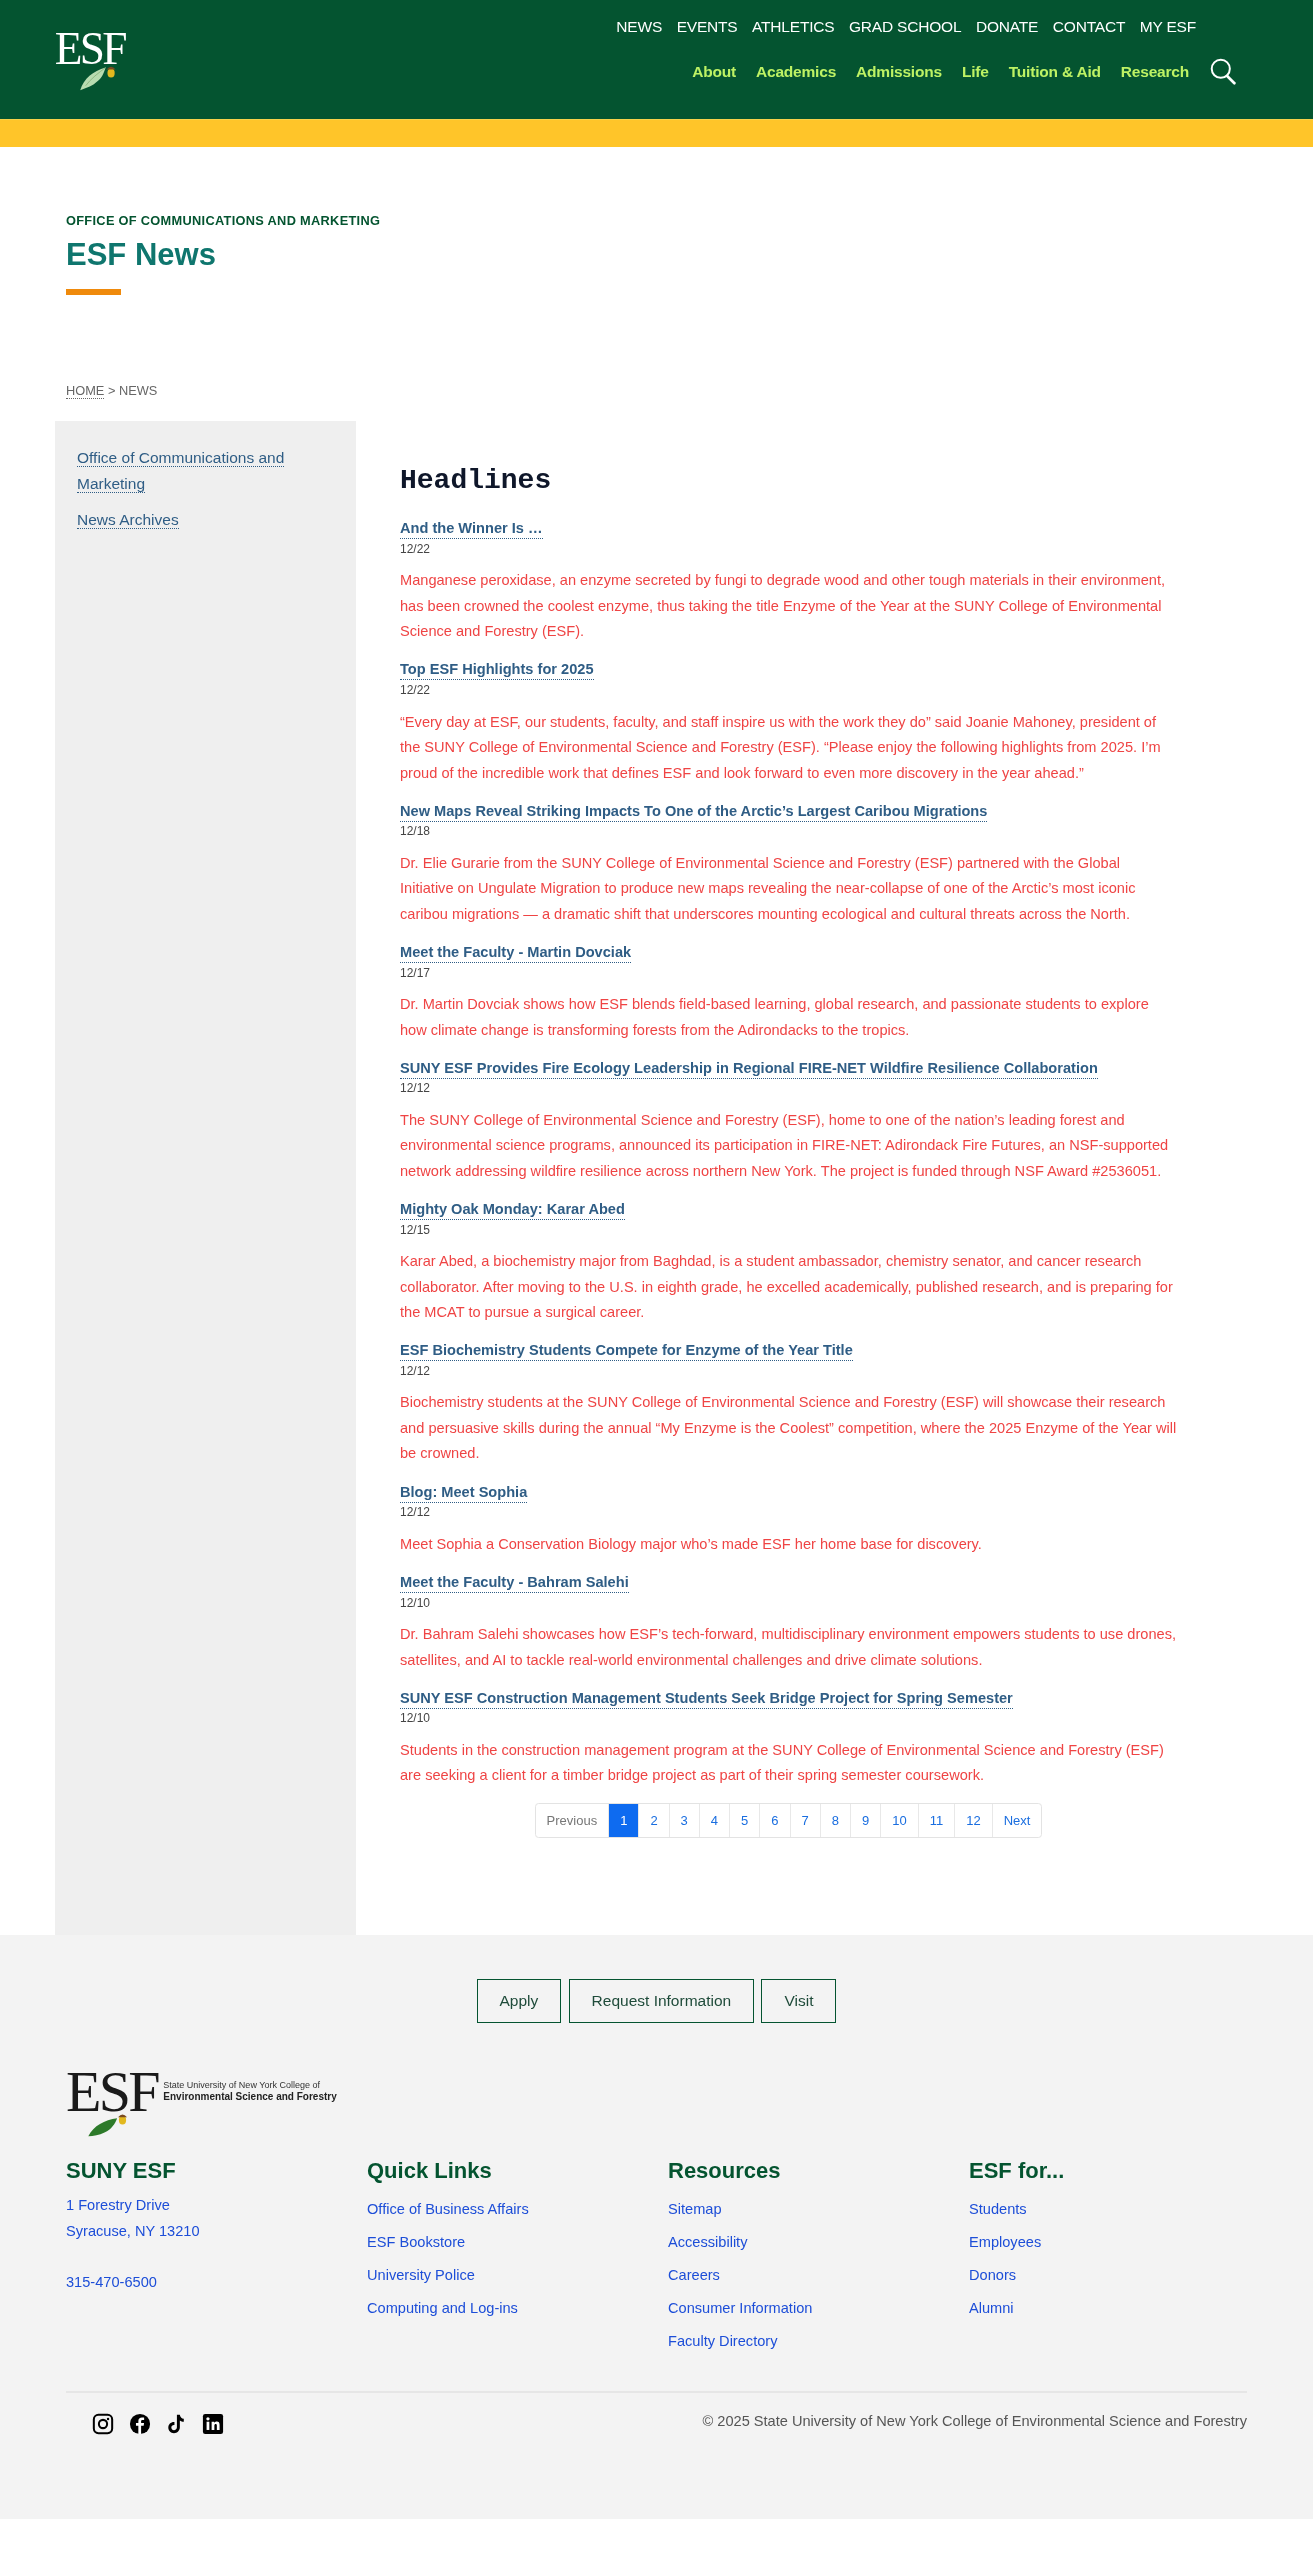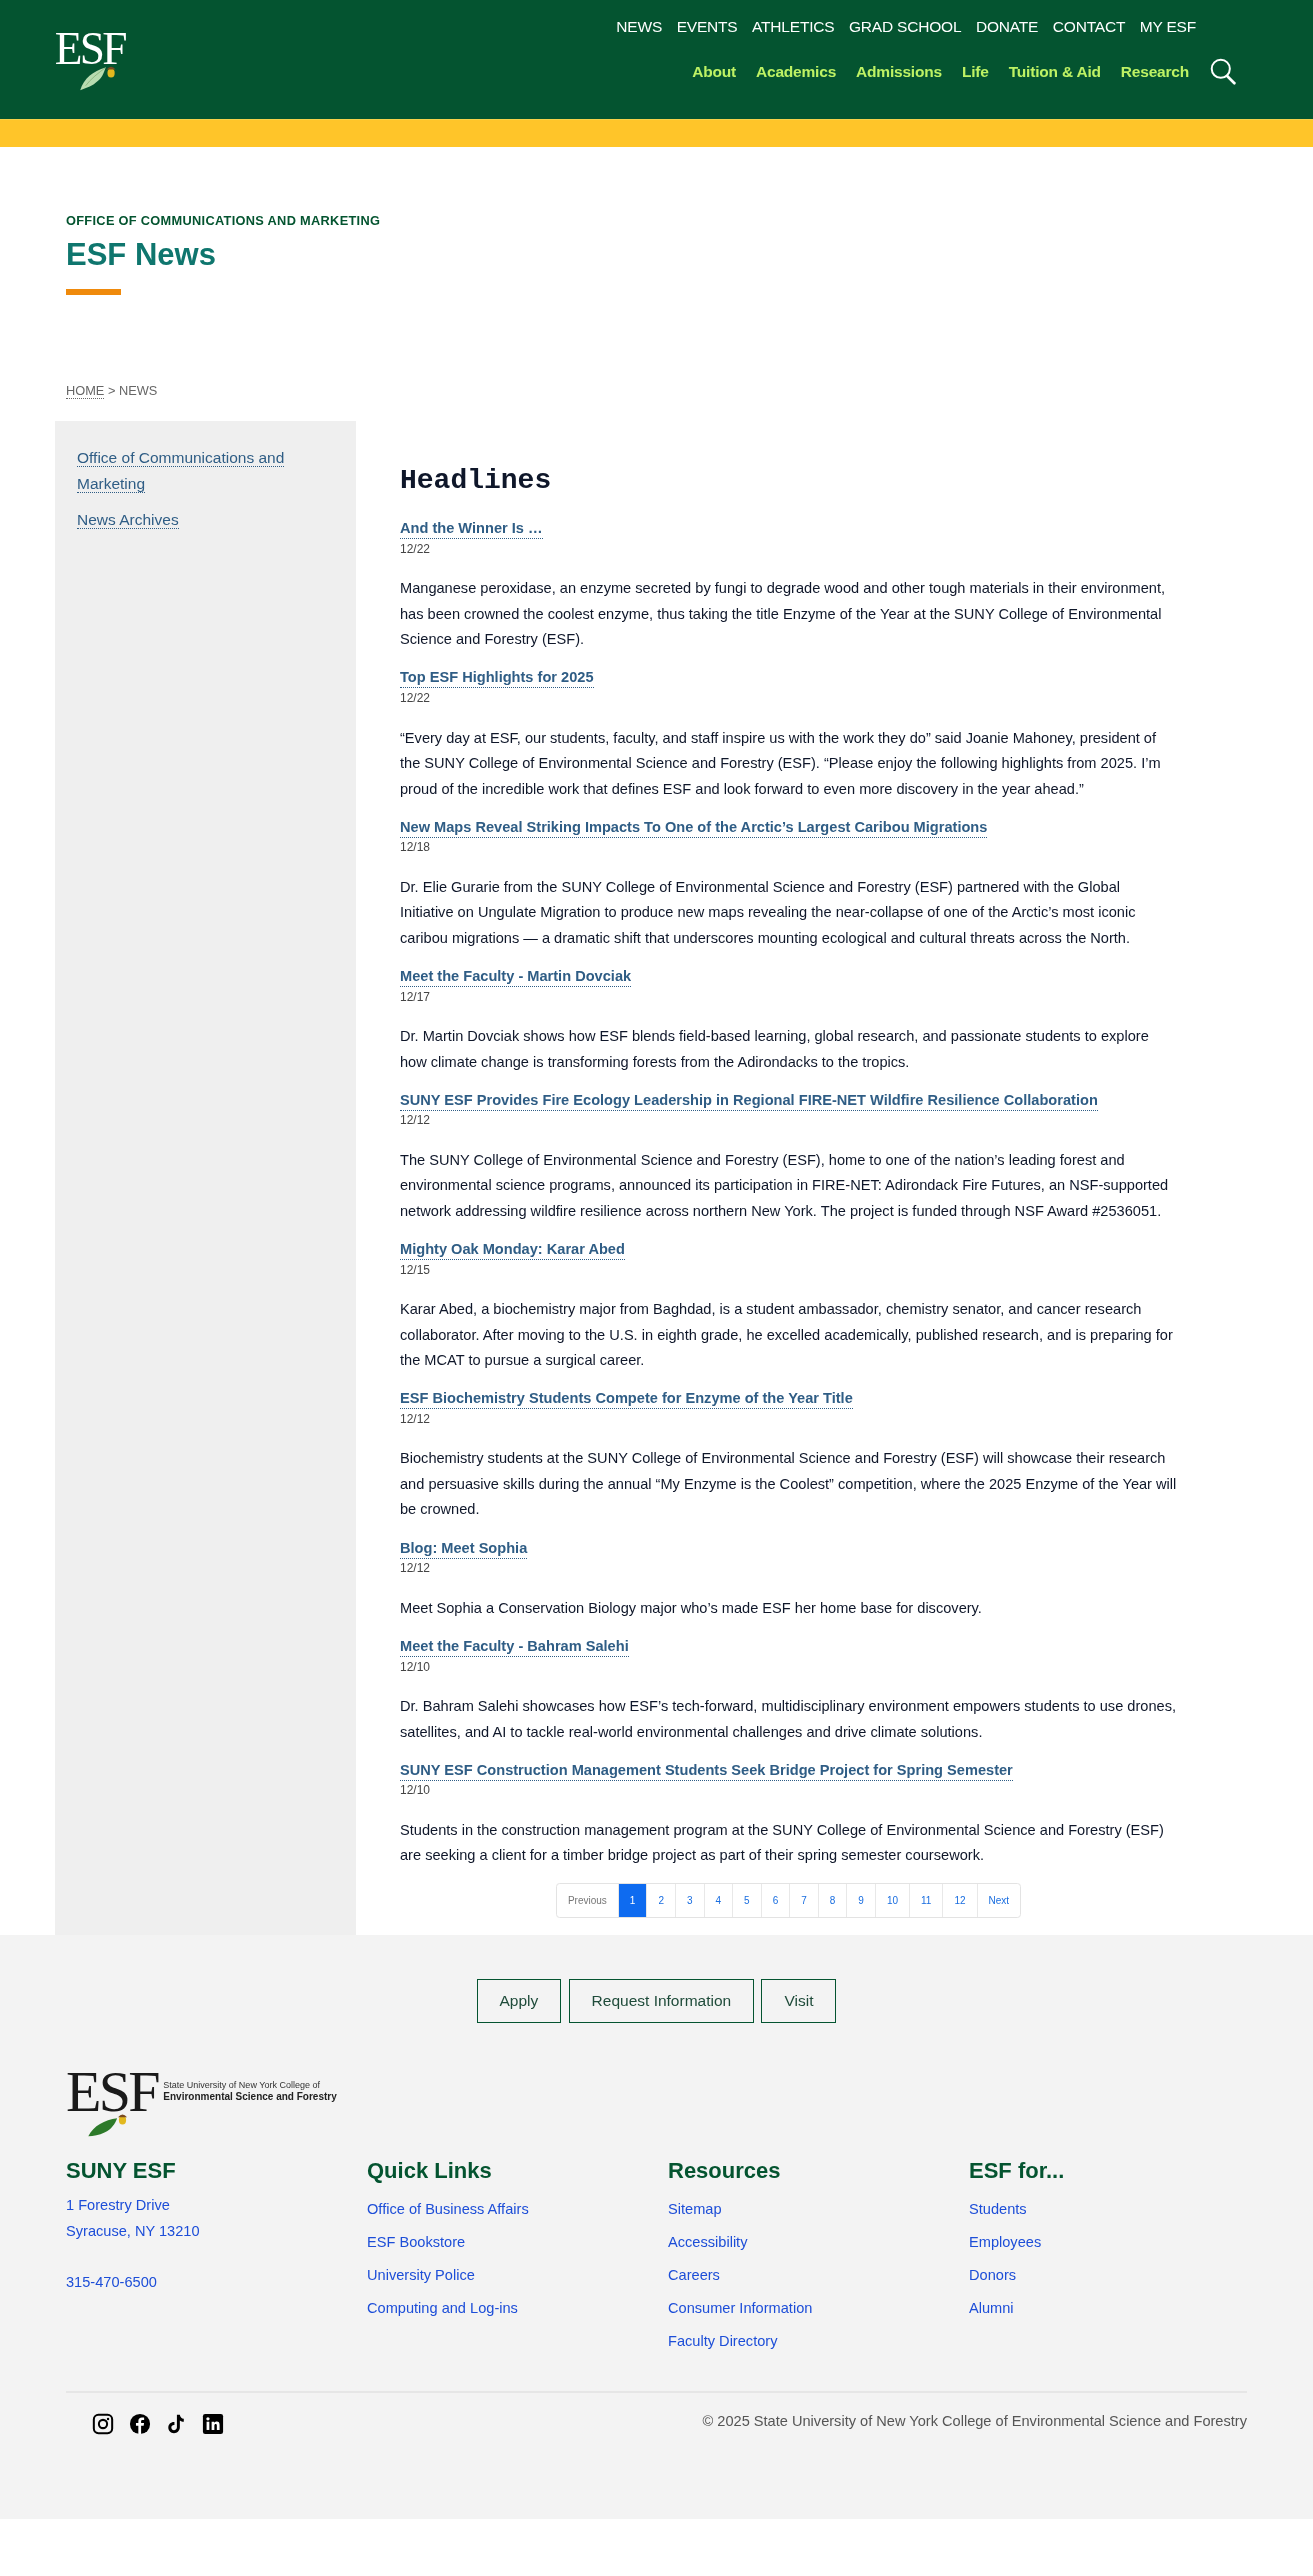--- a/index.html
+++ b/index.html
@@ -28,25 +28,25 @@
   
   .content { display: flex; padding-left: 55px; min-height: 1514px; position: relative; }
   .sidebar { width: 301px; background: #efefef; padding: 24px 22px; min-height: 1514px; }
   .sidebar a { display: inline; color: #2f5d85; font-size: 15.5px; line-height: 25.5px; border-bottom: 0.9px dotted #2f5d85; }
   .sidebar .side-item { margin-bottom: 11px; }
   .main { width: 821px; padding: 44px 0 0 44px; }
   .headlines-title { font-family: Liberation Mono, monospace; color: #0f172a; font-size: 28px; font-weight: bold; margin-bottom: 22px; }
   .news-item { margin-bottom: 14.6px; }
   .news-title { color: #2f5d85; font-size: 14.6px; font-weight: bold; border-bottom: 0.9px dotted #2f5d85; display: inline-block; line-height: 20px; }
   .news-date { color: #444; font-size: 12px; margin-top: 1.8px; line-height: 16.4px; }
-  .news-summary { color: #0f172a; font-size: 14.6px; line-height: 25.5px; margin-top: 19px; }
+  .news-summary { color: #ef4444; font-size: 14.6px; line-height: 25.5px; margin-top: 11px; }
 
   .pagination { display: flex; justify-content: center; margin-top: 11px; }
   .pagination .pages { display: flex; border: 0.9px solid #e3e3e3; border-radius: 3.6px; overflow: hidden; }
-  .pagination .pg { padding: 0 11px; height: 33px; display: flex; align-items: center; font-size: 10px; color: #1a6ee0; border-left: 0.9px solid #e8e8e8; }
+  .pagination .pg { padding: 0 11px; height: 33px; display: flex; align-items: center; font-size: 13px; color: #1a6ee0; border-left: 0.9px solid #e8e8e8; }
   .pagination .pg:first-child { border-left: none; color: #777; }
   .pagination .pg.active { background: #0e6bf0; color: #fff; }
 
   
   .footer { background: #f3f3f3; padding-top: 44px; height: 584px; }
   .cta-row { display: flex; justify-content: center; gap: 7.3px; }
   .cta { border: 0.9px solid #045430; background: #f3f3f3; color: #1f4b3a; font-size: 15.5px; height: 44px; padding: 9px 22px; display: flex; align-items: center; }
   .footer-logo { margin: 42px 0 0 66px; display: flex; align-items: flex-start; }
   .footer-logo .wordmark { font-family: "Liberation Serif", serif; font-size: 58px; line-height: 53px; color: #1a1a1a; letter-spacing: -2.7px; }
   .footer-logo .sub { margin-left: 5.5px; margin-top: 14.6px; font-size: 9px; color: #333; line-height: 11px; }

